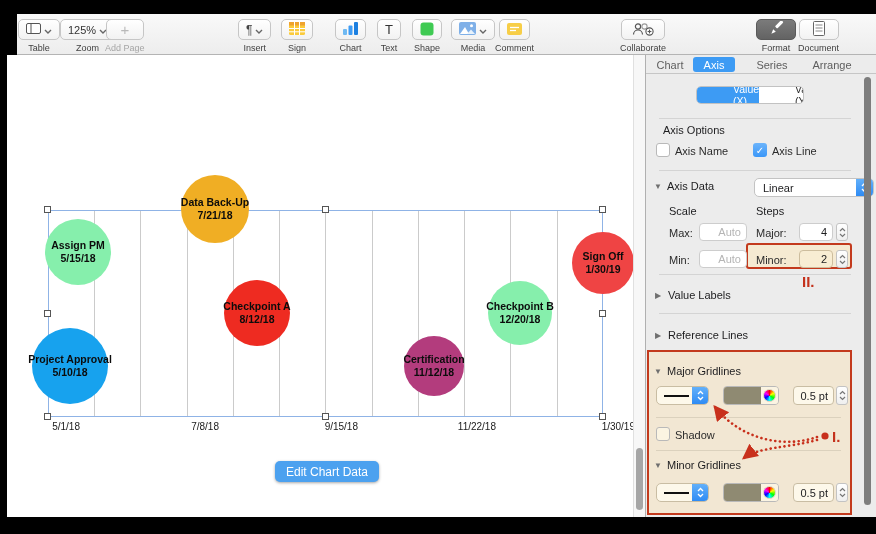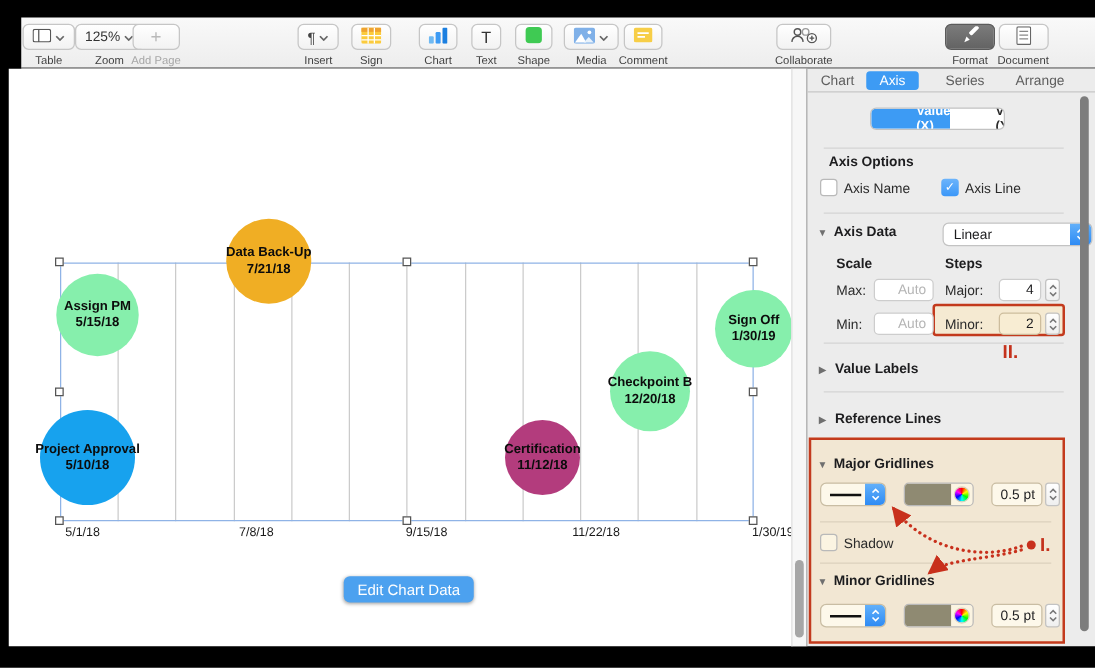--- a/index.html
+++ b/index.html
@@ -36,24 +36,24 @@
 
   
   .sidebar{position:absolute;left:645px;top:55px;width:231px;height:462px;background:#ececec;
     border-left:1px solid #b0b0b0;box-sizing:border-box;font-size:11px;color:#2b2b2b;}
   .tabbar{position:absolute;left:0;top:0;width:100%;height:19px;border-bottom:1px solid #c6c6c6;box-sizing:border-box;}
   .tab{position:absolute;top:2px;height:15px;display:flex;align-items:center;justify-content:center;
     font-size:11px;color:#5e5e5e;}
   .tab.sel{background:#3d9bf4;border-radius:3px;color:#fff;}
   .seg{position:absolute;left:50px;top:31px;width:108px;height:18px;border:1px solid #c2c2c2;border-radius:5px;
     background:#fff;display:flex;overflow:hidden;box-sizing:border-box;}
-  .seg>div{width:54px;display:flex;align-items:center;justify-content:center;font-size:10.5px;font-weight:bold;padding-left:36px;}
+  .seg>div{width:54px;display:flex;align-items:center;justify-content:center;font-size:10.5px;font-weight:normal;padding-left:36px;}
   .seg .on{background:#3d9bf4;color:#fff;}
   .divider{position:absolute;left:13px;width:192px;height:1px;background:#d4d4d4;}
-  .sec-title{font-weight:bold;color:#1d1d1f;white-space:nowrap;}
+  .sec-title{font-weight:normal;color:#1d1d1f;white-space:nowrap;}
   .tri{position:absolute;font-size:8px;color:#6f6f6f;}
   .cb{position:absolute;width:14px;height:14px;background:#fff;border:1px solid #b9b9b9;border-radius:3px;box-sizing:border-box;}
   .cb.checked{background:linear-gradient(#6cb4fb,#3b97f8);border:none;display:flex;align-items:center;justify-content:center;
     color:#fff;font-size:10px;}
   .cb.cream{background:#fbf4e2;}
   .lab{position:absolute;white-space:nowrap;}
   .field{position:absolute;height:18px;background:#fff;border:1px solid #cdcdcd;border-radius:4px;box-sizing:border-box;
     display:flex;align-items:center;justify-content:flex-end;padding-right:5px;font-size:11px;color:#1d1d1f;}
   .field .ph{color:#b5b5b5;}
   .field.beige{background:#f8edd3;border-color:#cdbd9d;}
@@ -252,29 +252,33 @@
     <div>5/10/18</div>
   </div>
   <div class="bubble" style="left:38px;top:164px;width:66px;height:66px;background:#86efac">
     <div>Assign PM</div>
     <div>5/15/18</div>
   </div>
   <div class="bubble" style="left:174px;top:120px;width:68px;height:68px;background:#F0AE24">
     <div>Data Back-Up</div>
     <div>7/21/18</div>
   </div>
+  <div class="bubble" style="left:217px;top:225px;width:66px;height:66px;background:#EE2B21">
+    <div>Checkpoint A</div>
+    <div>8/12/18</div>
+  </div>
   <div class="bubble" style="left:397px;top:281px;width:60px;height:60px;background:#B33C7D">
     <div>Certification</div>
     <div>11/12/18</div>
   </div>
   <div class="bubble" style="left:481px;top:226px;width:64px;height:64px;background:#86efac">
     <div>Checkpoint B</div>
     <div>12/20/18</div>
   </div>
-  <div class="bubble" style="left:565px;top:177px;width:62px;height:62px;background:#86efac">
+  <div class="bubble" style="left:565px;top:177px;width:62px;height:62px;background:#ef4444">
     <div>Sign Off</div>
     <div>1/30/19</div>
   </div>
 
   <div class="handle" style="left:37px;top:151px"></div>
   <div class="handle" style="left:315px;top:151px"></div>
   <div class="handle" style="left:592px;top:151px"></div>
   <div class="handle" style="left:37px;top:255px"></div>
   <div class="handle" style="left:592px;top:255px"></div>
   <div class="handle" style="left:37px;top:358px"></div>

